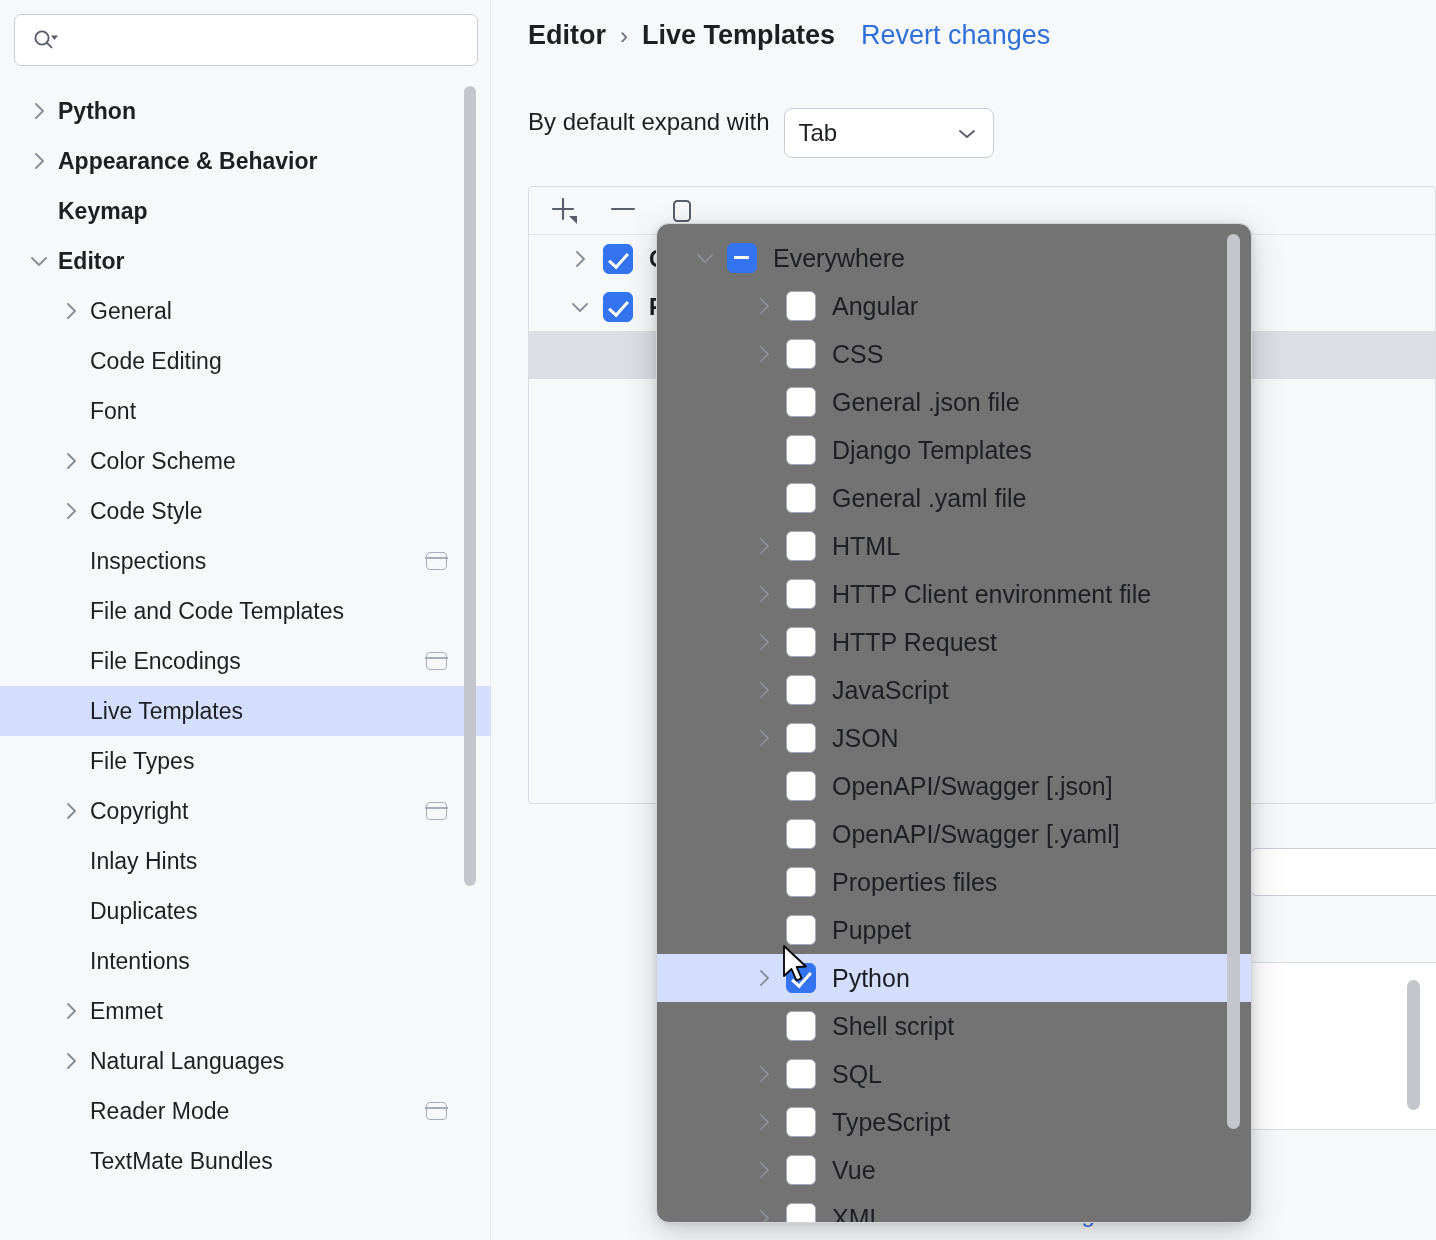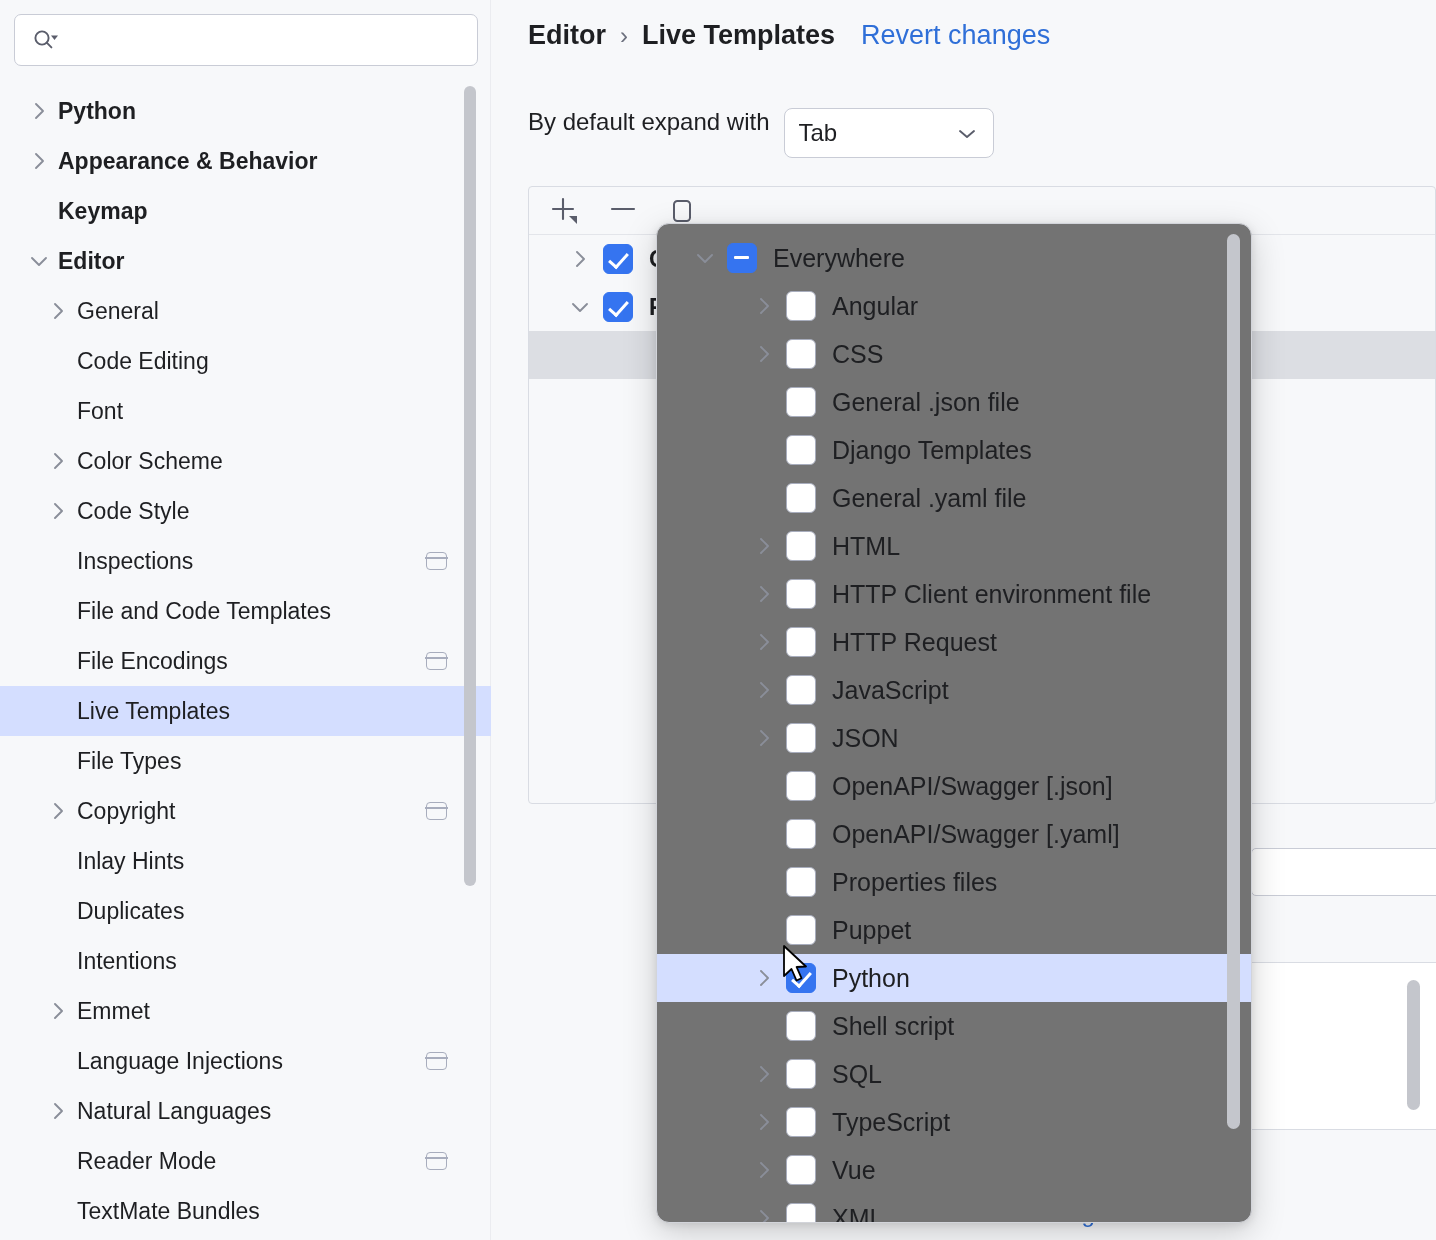--- a/index.html
+++ b/index.html
@@ -50,21 +50,21 @@
   }
   .trow.sel { background: #d4deff; }
   .trow .chev {
     width: 26px; height: 26px; flex: none;
     display: flex; align-items: center; justify-content: center;
     margin-right: 6px;
   }
   .trow .chev.empty { visibility: hidden; }
   .trow .lbl { flex: 1 1 auto; overflow: hidden; }
   .trow.lvl0 .lbl { font-weight: bold; }
-  .trow.lvl1 { padding-left: 45px; }
+  .trow.lvl1 { padding-left: 58px; }
   .trow.lvl1 .chev { margin-left: 0; }
   .trow .badge {
     position: absolute; right: 44px; top: 50%;
     transform: translateY(-50%);
     width: 21px; height: 18px;
     border: 1.6px solid #a8adbd;
     border-radius: 4px;
   }
   .trow .badge::after {
     content: ""; position: absolute;
@@ -378,29 +378,20 @@
           </span>
           <span class="lbl">Intentions</span>
         </div>
         <div class="trow lvl1">
           <span class="chev">
             <svg width="22" height="22" viewBox="0 0 22 22">
               <polyline points="8,4 15,11 8,18" fill="none" stroke="#8a8e99" stroke-width="1.9" stroke-linecap="round" stroke-linejoin="round"></polyline>
             </svg>
           </span>
           <span class="lbl">Emmet</span>
-        </div>
-        <div class="trow lvl1">
-          <span class="chev empty">
-            <svg width="22" height="22" viewBox="0 0 22 22">
-              <polyline points="8,4 15,11 8,18" fill="none" stroke="#8a8e99" stroke-width="1.9" stroke-linecap="round" stroke-linejoin="round"></polyline>
-            </svg>
-          </span>
-          <span class="lbl">Language Injections</span>
-          <span class="badge"></span>
         </div>
         <div class="trow lvl1">
           <span class="chev">
             <svg width="22" height="22" viewBox="0 0 22 22">
               <polyline points="8,4 15,11 8,18" fill="none" stroke="#8a8e99" stroke-width="1.9" stroke-linecap="round" stroke-linejoin="round"></polyline>
             </svg>
           </span>
           <span class="lbl">Natural Languages</span>
         </div>
         <div class="trow lvl1">

